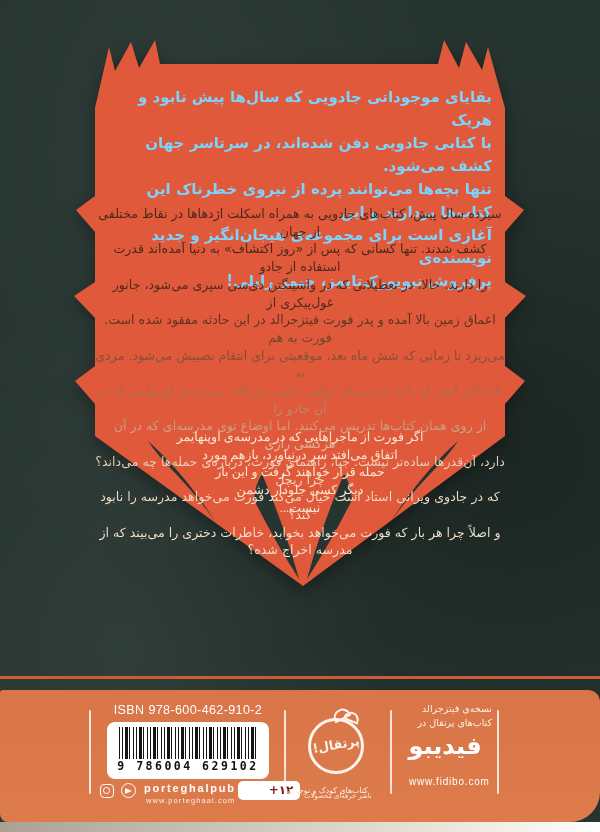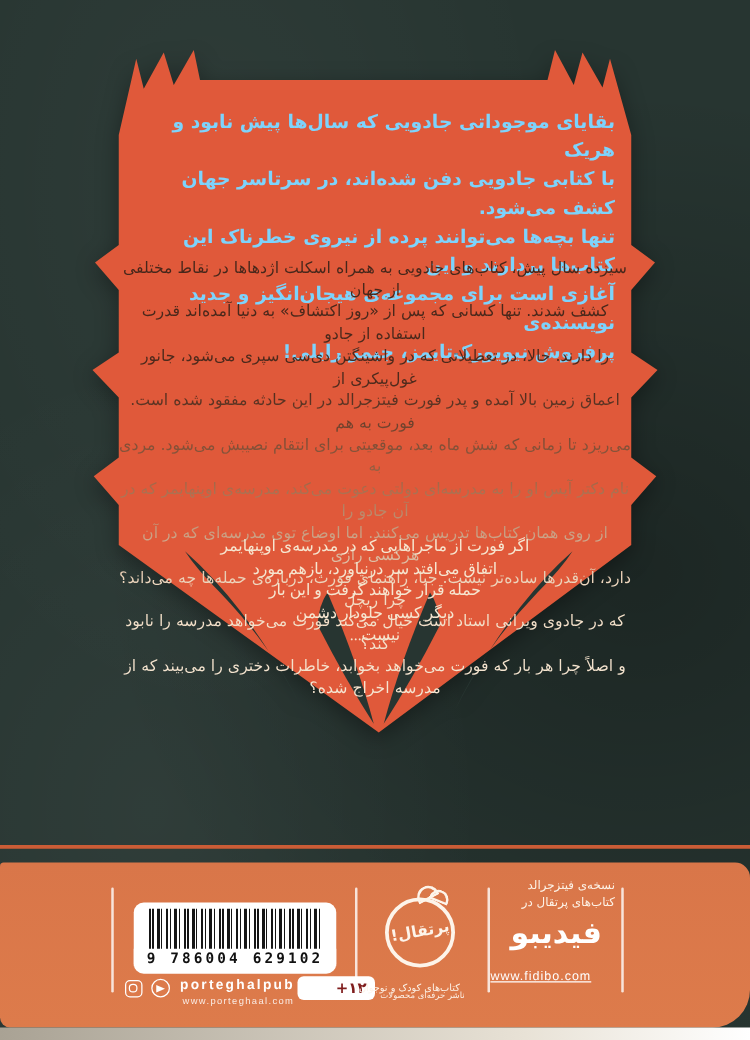--- a/index.html
+++ b/index.html
@@ -123,24 +123,23 @@
   
   .fidibo-note{
     position:absolute;left:400px;top:12px;width:92px;text-align:right;direction:rtl;
     font-size:9.5px;line-height:13.5px;color:#fdf2e6;
   }
   .fidibo-logo{
     position:absolute;left:398px;top:42px;width:94px;text-align:center;direction:rtl;
     font-size:24px;font-weight:bold;color:#fff;letter-spacing:1px;
   }
   .fidibo-url{
-    position:absolute;left:371px;top:86px;width:102px;text-align:right;direction:ltr;
+    position:absolute;left:409px;top:86px;width:102px;text-align:left;direction:ltr;
     font-size:10px;color:#fff;letter-spacing:.8px;
     font-family:"Liberation Sans", sans-serif;
-    text-decoration:underline;
   }
   
   .page-edge{
     position:absolute;left:0;right:0;bottom:0;height:10px;
     background:linear-gradient(90deg,#a9a294,#e8e2d6 70%,#ffffff);
   }
 </style>
 </head>
 <body>
 
@@ -191,20 +190,21 @@
 نیست...</div>
 
 <div class="rule"></div>
 
 <div class="footer">
   <div class="sep" style="left:89px"></div>
   <div class="sep" style="left:284px"></div>
   <div class="sep" style="left:390px"></div>
   <div class="sep" style="left:497px"></div>
 
+  <div class="isbn">ISBN 978-600-462-910-2</div>
 
   <div class="barcode-box">
     <div class="bars"></div>
     <div class="digits">9 786004 629102</div>
   </div>
 
   <div class="social-row">
     <span class="ig"></span>
     <span class="tg"></span>
     <span class="handle">porteghalpub</span>

